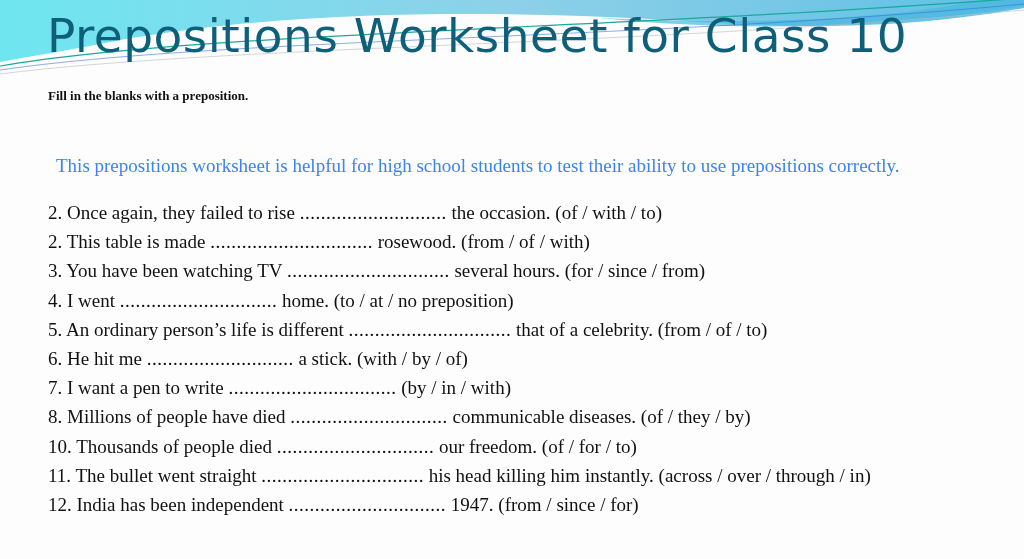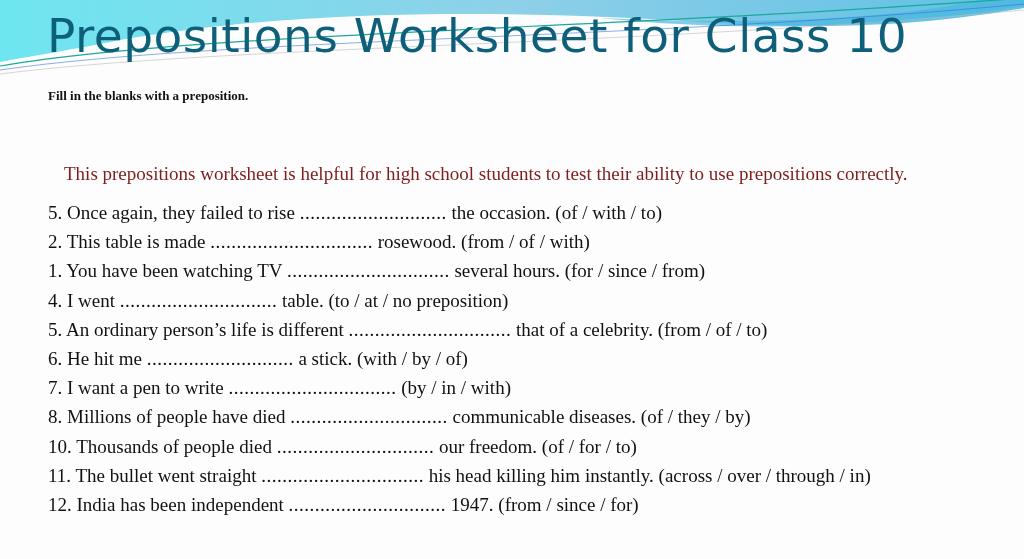--- a/index.html
+++ b/index.html
@@ -16,21 +16,21 @@
       font-size: 47px; color: #0e5f7a; letter-spacing: 0.5px;
       white-space: nowrap; margin: 0; font-weight: normal; line-height: 1;
     }
     .instruction {
       position: absolute; left: 48px; top: 88px;
       font-size: 13px; font-weight: bold; color: #111;
       white-space: nowrap; margin: 0;
     }
     .intro {
       position: absolute; left: 48px; top: 146px; width: 940px;
-      font-size: 19px; color: #7f1d1d; line-height: 24px; margin: 16px;
+      font-size: 19px; color: #3b82f6; line-height: 24px; margin: 8px;
     }
     .questions {
       position: absolute; left: 48px; top: 198px; width: 960px;
       list-style: none; margin: 0; padding: 0;
     }
     .q {
       font-size: 19px; color: #111; height: 29.2px; line-height: 29.2px;
       white-space: nowrap;
     }
     .blank { letter-spacing: 0.5px; }
@@ -51,24 +51,24 @@
   <path d="M0,66 C200,32 600,30 1024,-2" stroke="#1aa89a" stroke-width="1.2" fill="none"></path>
   <path d="M0,70 C220,38 640,40 1024,4" stroke="#2f6fd0" stroke-width="0.8" fill="none" opacity="0.7"></path>
   <path d="M0,74 C220,46 640,46 1024,10" stroke="#bbbbbb" stroke-width="1" fill="none" opacity="0.6"></path>
 </svg>
 
 <h1 class="title">Prepositions Worksheet for Class 10</h1>
 <p class="instruction">Fill in the blanks with a preposition.</p>
 <p class="intro">This prepositions worksheet is helpful for high school students to test their ability to use prepositions correctly.</p>
 
 <ol class="questions">
-  <li class="q"><span>5. Once again, they failed to rise </span><span class="blank">............................</span><span> the occasion. (of / with / to)</span></li>
+  <li class="q"><span>2. Once again, they failed to rise </span><span class="blank">............................</span><span> the occasion. (of / with / to)</span></li>
   <li class="q"><span>2. This table is made </span><span class="blank">...............................</span><span> rosewood. (from / of / with)</span></li>
-  <li class="q"><span>1. You have been watching TV </span><span class="blank">...............................</span><span> several hours. (for / since / from)</span></li>
-  <li class="q"><span>4. I went </span><span class="blank">..............................</span><span> table. (to / at / no preposition)</span></li>
+  <li class="q"><span>3. You have been watching TV </span><span class="blank">...............................</span><span> several hours. (for / since / from)</span></li>
+  <li class="q"><span>4. I went </span><span class="blank">..............................</span><span> home. (to / at / no preposition)</span></li>
   <li class="q"><span>5. An ordinary person’s life is different </span><span class="blank">...............................</span><span> that of a celebrity.  (from / of / to)</span></li>
   <li class="q"><span>6. He hit me </span><span class="blank">............................</span><span> a stick. (with / by / of)</span></li>
   <li class="q"><span>7. I want a pen to write </span><span class="blank">................................</span><span> (by / in / with)</span></li>
   <li class="q"><span>8. Millions of people have died </span><span class="blank">..............................</span><span> communicable diseases. (of / they / by)</span></li>
   <li class="q"><span>10. Thousands of people died </span><span class="blank">..............................</span><span> our freedom. (of / for / to)</span></li>
   <li class="q"><span>11. The bullet went straight </span><span class="blank">...............................</span><span> his head killing him instantly. (across / over / through / in)</span></li>
   <li class="q"><span>12. India has been independent </span><span class="blank">..............................</span><span> 1947. (from / since / for)</span></li>
 </ol>
 
 </body></html>

